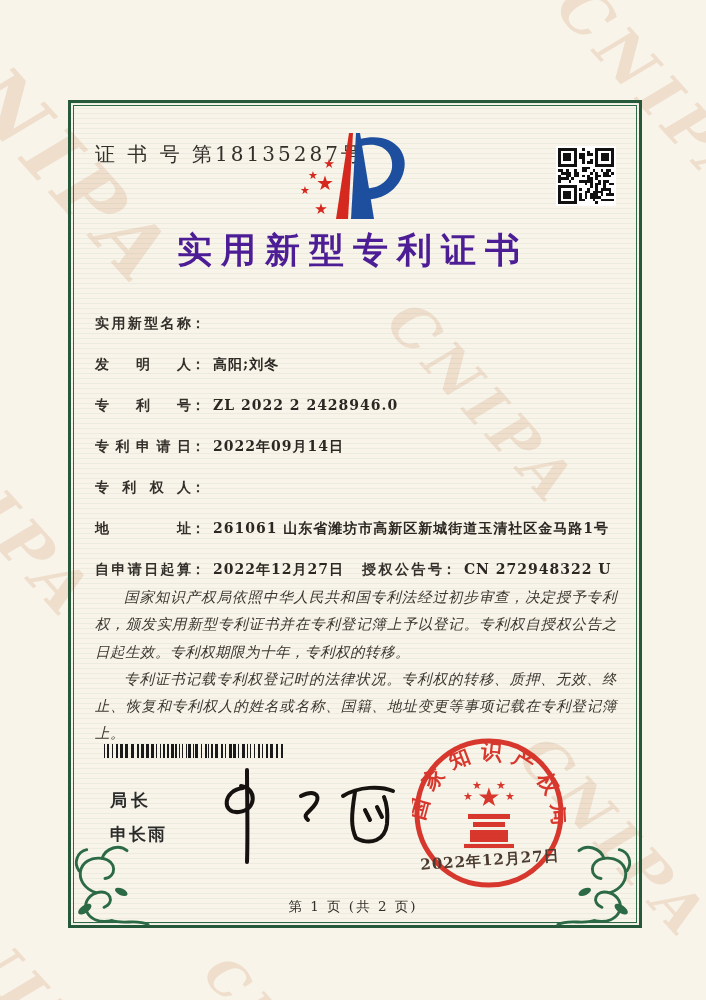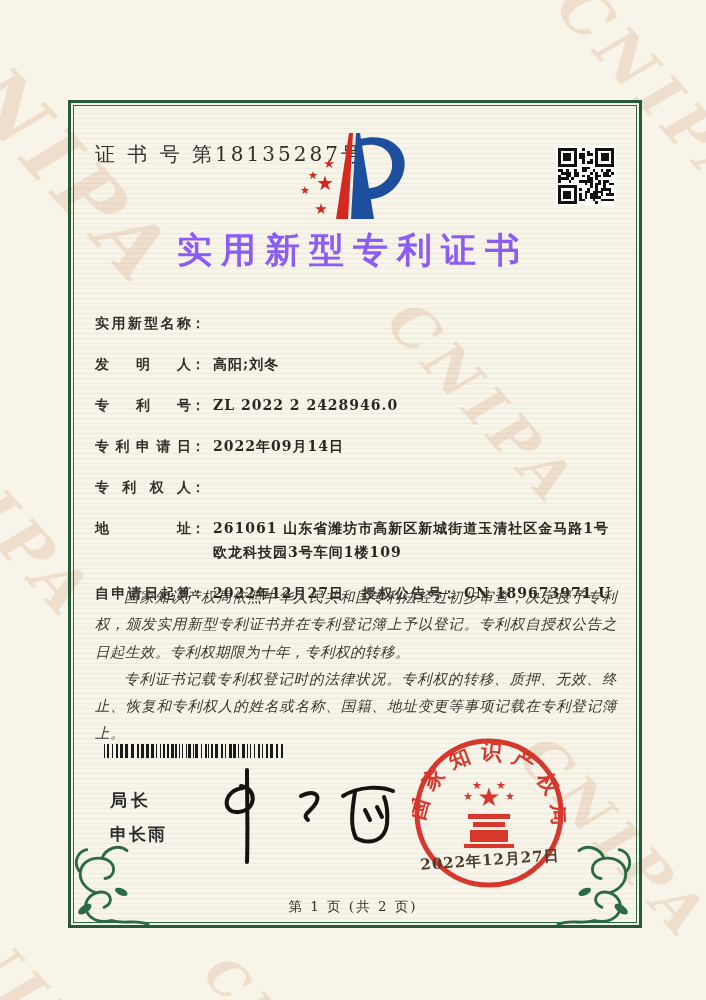--- a/index.html
+++ b/index.html
@@ -29,21 +29,21 @@
   .flourish{position:absolute; z-index:3; width:96px; height:96px;}
   .flourish svg{width:100%; height:100%;}
   .fl-bl{left:56px; top:842px;}
   .fl-br{left:554px; top:842px; transform:scaleX(-1);}
   
   .cert-no{position:absolute; left:95px; top:141px; z-index:2; font-size:20px; letter-spacing:3px; color:#33302b;}
   .qr{position:absolute; left:556px; top:146px; width:56px; height:56px; z-index:2; background:#fff; padding:2px;}
   .logo{position:absolute; left:280px; top:126px; width:150px; height:100px; z-index:2;}
   .title{
     position:absolute; left:0; right:0; top:227px; z-index:2;
-    text-align:center; font-size:35px; font-weight:bold; letter-spacing:9px; color:#8b5cf6;
+    text-align:center; font-size:35px; font-weight:bold; letter-spacing:9px; color:#4c1d95;
   }
   
   .fields{position:absolute; left:95px; top:311px; width:520px; z-index:2; font-size:14px;}
   .frow{margin-bottom:17px; line-height:24px; display:flex; align-items:flex-start;}
   .flabel{
     display:inline-block; width:96px; flex:0 0 96px;
     text-align:justify; text-align-last:justify; font-weight:600; color:#33302b;
   }
   .fcolon{font-weight:600; margin-right:8px; color:#33302b;}
   .fvalue{font-weight:600; color:#2b2823; letter-spacing:1px;}
@@ -281,31 +281,30 @@
     </div>
     <div class="frow">
       <span class="flabel">专利权人</span>
         <span class="fcolon">：</span>
     </div>
     <div class="frow">
       <span class="flabel">地址</span>
         <span class="fcolon">：</span>
       <span class="fvalue">
         <div>261061 山东省潍坊市高新区新城街道玉清社区金马路1号</div>
-        <div>欧龙科技园3号车间1楼109</div>
       </span>
     </div>
     <div class="frow grant-pair">
       <span class="flabel">自申请日起算</span>
         <span class="fcolon">：</span>
       <span class="fvalue">2022年12月27日</span>
       <span class="second">
         <span class="flabel">授权公告号</span>
           <span class="fcolon">：</span>
-        <span class="fvalue">CN 189673971 U</span>
+        <span class="fvalue">CN 272948322 U</span>
       </span>
     </div>
   </div>
 
   <div class="paras">
     <p>国家知识产权局依照中华人民共和国专利法经过初步审查，决定授予专利权，颁发实用新型专利证书并在专利登记簿上予以登记。专利权自授权公告之日起生效。专利权期限为十年，专利权的转移。</p>
     <p>专利证书记载专利权登记时的法律状况。专利权的转移、质押、无效、终止、恢复和专利权人的姓名或名称、国籍、地址变更等事项记载在专利登记簿上。</p>
   </div>
 
   <div class="barcode">

